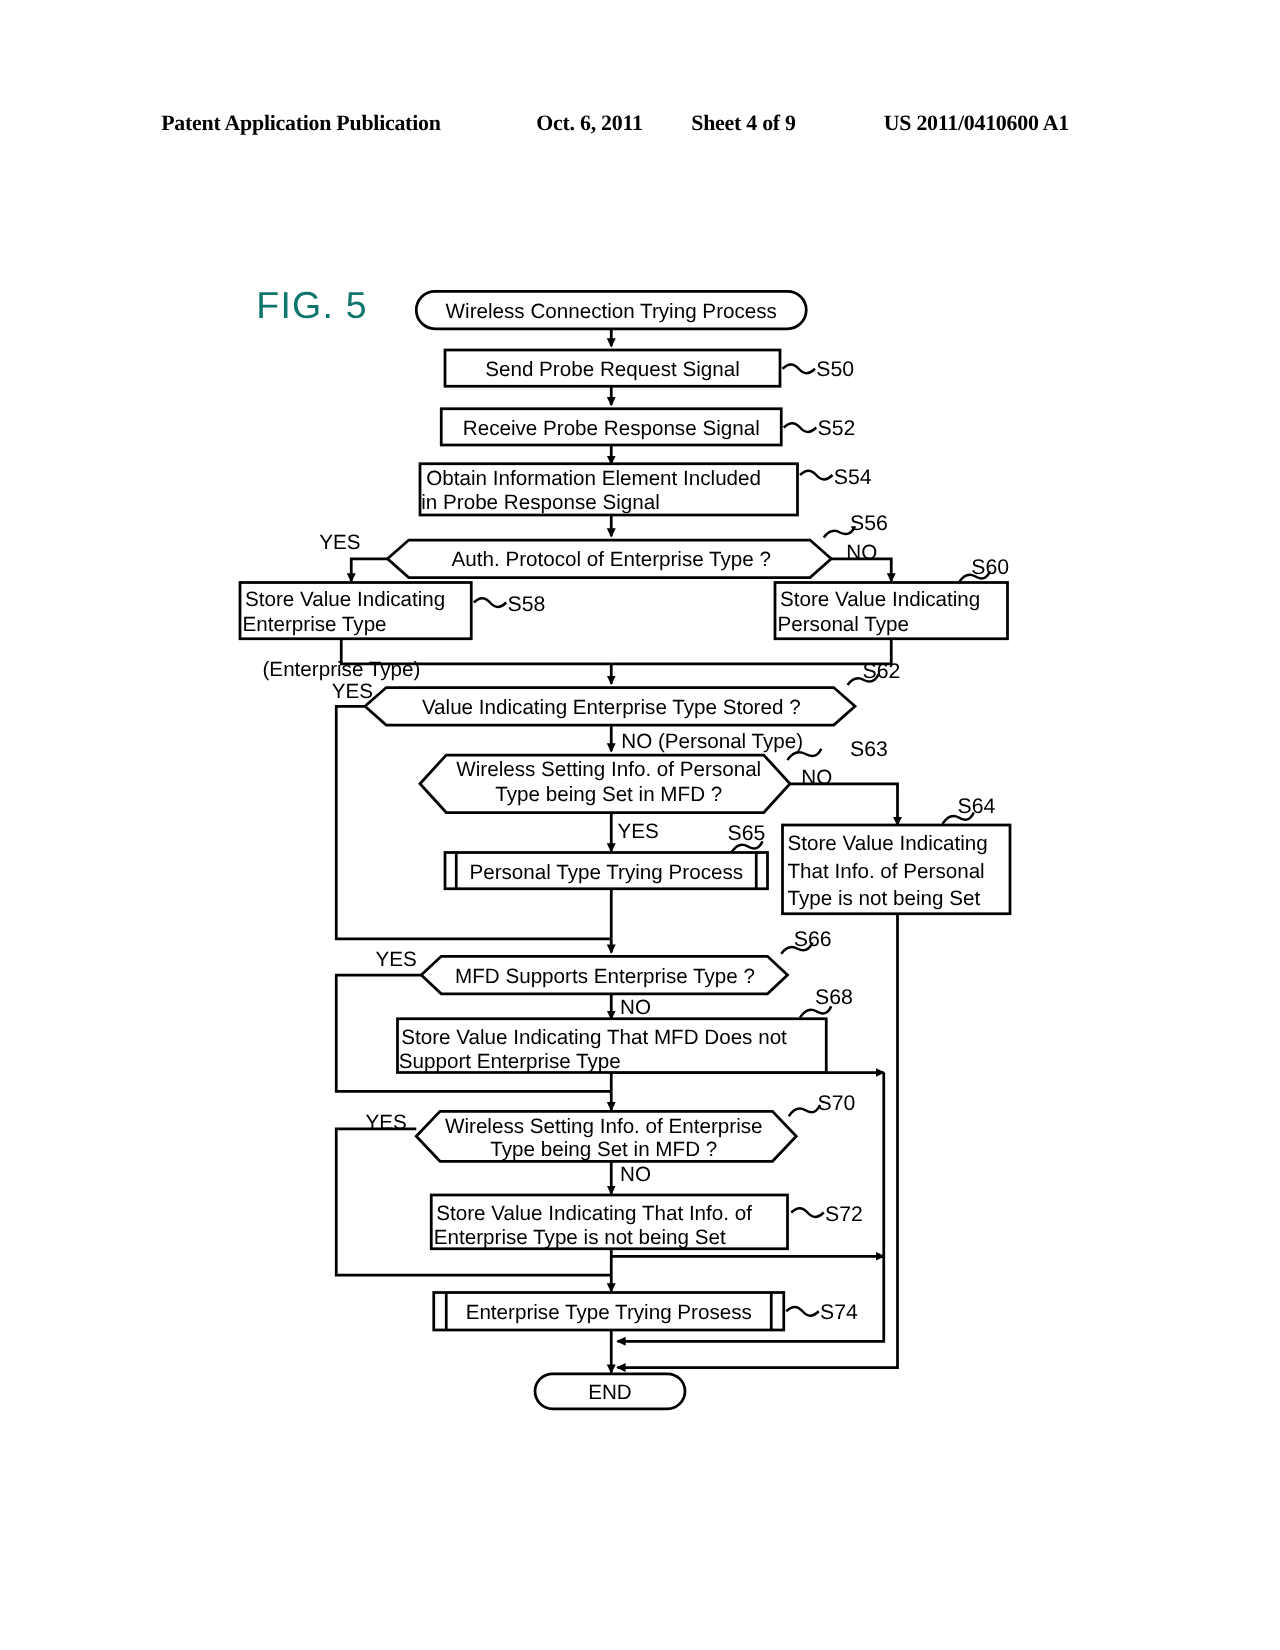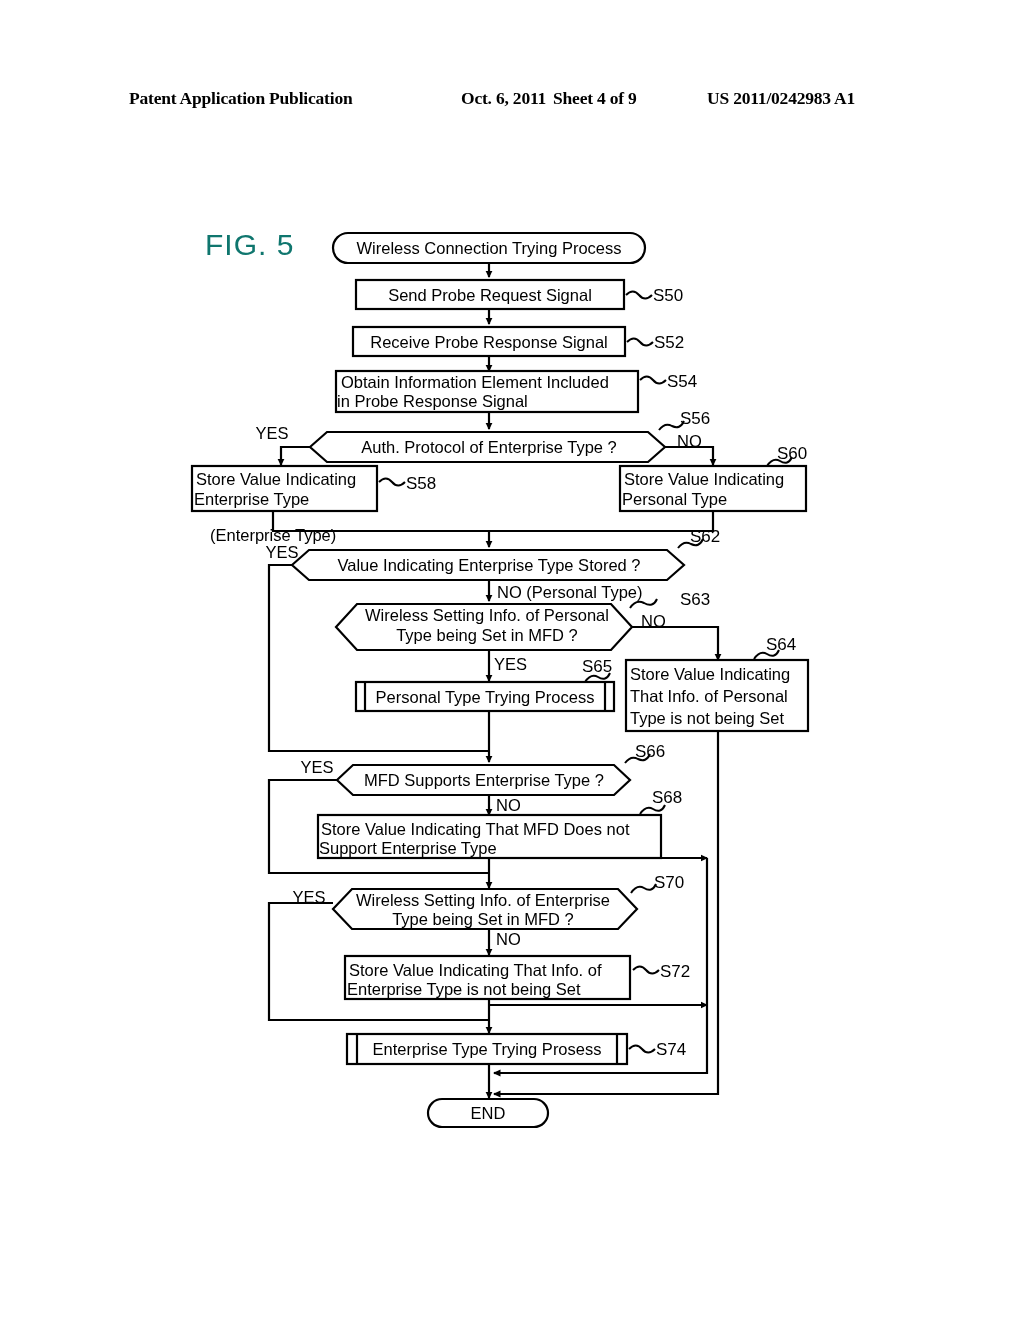--- a/index.html
+++ b/index.html
@@ -27,21 +27,21 @@
     position: absolute;
     top: 88px;
     font-family: "Liberation Serif", serif;
     font-weight: bold;
     font-size: 17.5px;
     letter-spacing: -0.2px;
     white-space: nowrap;
     color: #000;
   }
   #hdr-pub   { left: 129px; }
-  #hdr-date  { left: 429px; margin-left: 32px; }
+  #hdr-date  { left: 429px; }
   #hdr-sheet { left: 553px; }
   #hdr-num   { left: 707px; }
 
   #fig-label {
     position: absolute;
     left: 205px;
     top: 228px;
     font-family: "Liberation Sans", sans-serif;
     font-size: 30px;
     font-weight: 500;
@@ -66,21 +66,21 @@
   .squig     { fill: none; stroke: #000000; stroke-width: 2.0; }
 </style>
 </head>
 <body>
 
 <div id="page">
 
   <div class="hdr" id="hdr-pub">Patent Application Publication</div>
   <div class="hdr" id="hdr-date">Oct. 6, 2011</div>
   <div class="hdr" id="hdr-sheet">Sheet 4 of 9</div>
-  <div class="hdr" id="hdr-num">US 2011/0242983 A1</div>
+  <div class="hdr" id="hdr-num">US 2011/0410600 A1</div>
 
   <div id="fig-label">FIG. 5</div>
 
   <svg id="flow" width="1024" height="1320" viewBox="0 0 1024 1320">
     <defs>
       <marker id="arrow" markerWidth="10" markerHeight="10" refX="6.5" refY="3.6" orient="auto" markerUnits="userSpaceOnUse">
         <path d="M0,0 L7.5,3.6 L0,7.2 z" fill="#000"></path>
       </marker>
     </defs>
 

